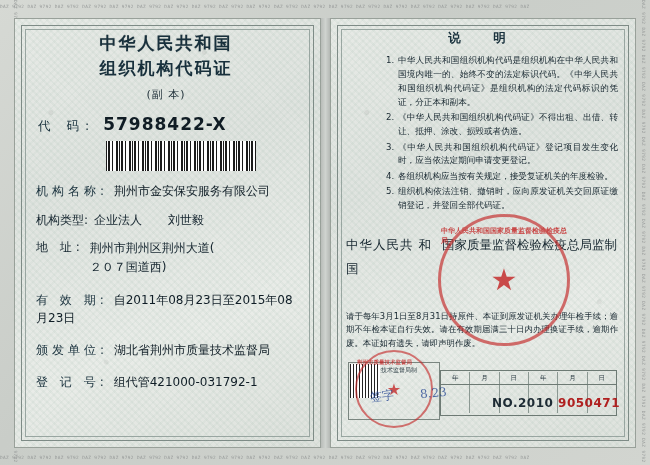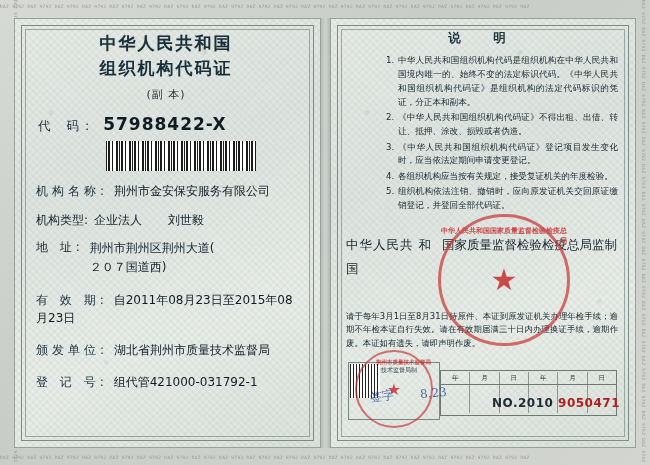--- a/index.html
+++ b/index.html
@@ -159,21 +159,21 @@
     position:absolute;inset:0;
   }
   .seal-small{
     left:355px;top:350px;width:78px;height:78px;border-width:2px;opacity:.78;
   }
   .seal-small .star{
     position:absolute;left:50%;top:50%;transform:translate(-50%,-50%);
     color:#c42828;font-size:16px;
   }
   .seal-txt{
-    position:absolute;width:100%;text-align:right;color:#c42828;
+    position:absolute;width:100%;text-align:left;color:#c42828;
     font-size:7px;font-weight:bold;
   }
   .handwrite{
     position:absolute;color:#1d3f8f;font-size:12px;
     font-family:"DejaVu Serif","Liberation Serif",serif;opacity:.75;
     transform:rotate(-6deg);
   }
   
   .noise{
     position:absolute;inset:0;pointer-events:none;

